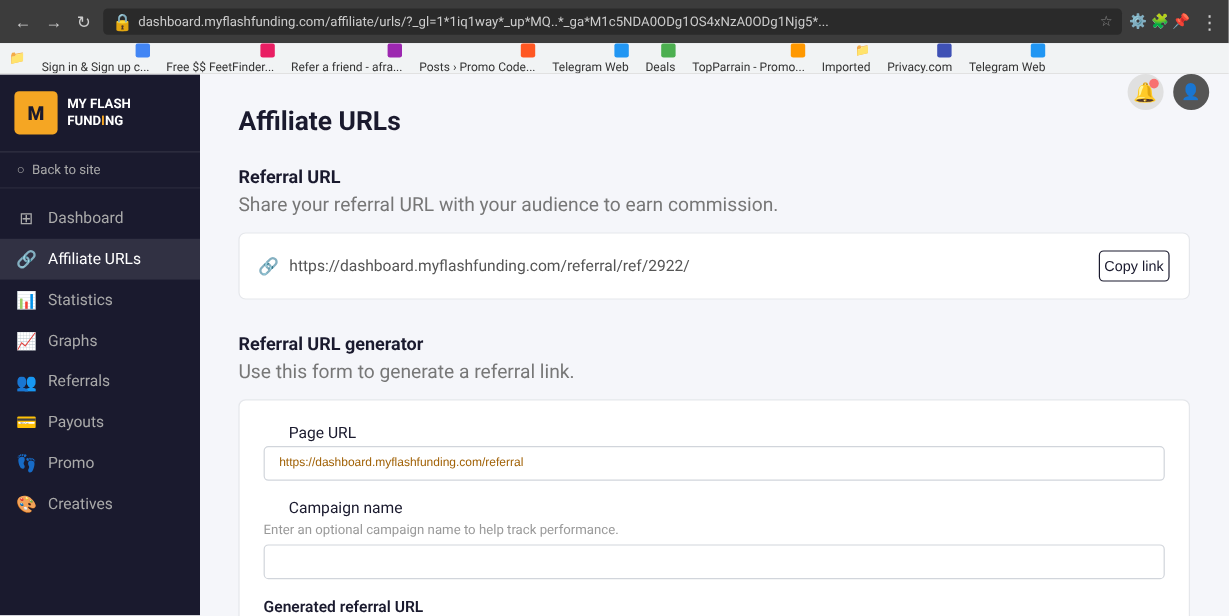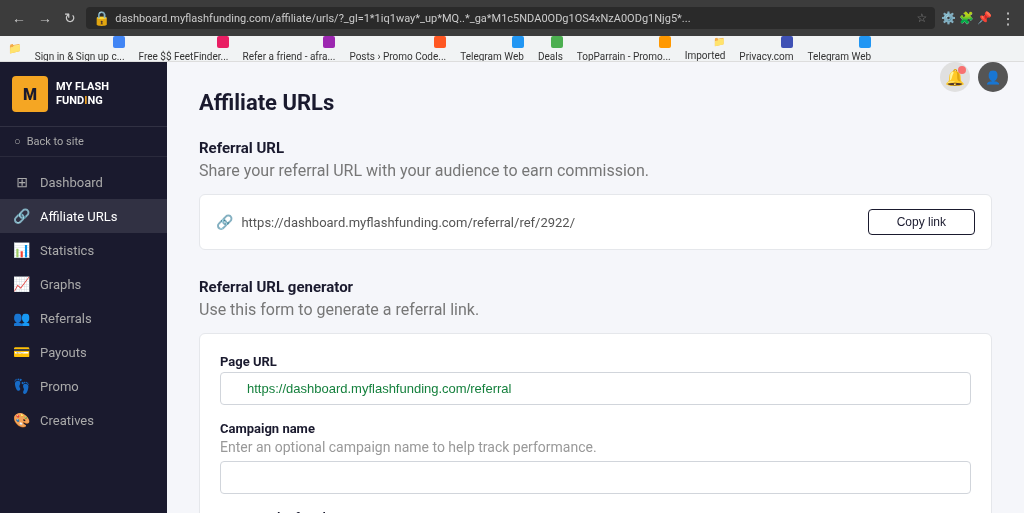--- a/index.html
+++ b/index.html
@@ -41,28 +41,28 @@
     
     .section { margin-bottom: 28px; }
     .section-header { margin-bottom: 14px; }
     .section-title { font-size: 15px; font-weight: 700; color: #1a1a2e; margin-bottom: 4px; }
     .section-desc { font-size: 16px; color: #777; }
 
     
     .url-card { background: #fff; border: 1px solid #e5e7eb; border-radius: 6px; padding: 14px 16px; display: flex; align-items: center; justify-content: space-between; gap: 12px; }
     .url-display { display: flex; align-items: center; gap: 8px; color: #555; font-size: 13px; }
     .link-icon { color: #999; font-size: 14px; }
-    .copy-btn { border: 1px solid #1a1a2e; background: transparent; color: #1a1a2e; font-size: 12px; padding: 5px 28px; border-radius: 4px; cursor: pointer; font-weight: 500; white-space: nowrap; }
+    .copy-btn { border: 1px solid #1a1a2e; background: transparent; color: #1a1a2e; font-size: 12px; padding: 5px 4px; border-radius: 4px; cursor: pointer; font-weight: 500; white-space: nowrap; }
 
     
     .generator-card { background: #fff; border: 1px solid #e5e7eb; border-radius: 6px; padding: 20px; }
     .field-group { margin-bottom: 16px; }
-    .field-label { font-size: 13px; font-weight: 700; color: #1a1a2e; margin-bottom: 3px; }
-    .field-hint { font-size: 14px; color: #999; margin-bottom: 6px; }
-    .field-input { width: 100%; border: 1px solid #d1d5db; border-radius: 4px; padding: 8px 26px; font-size: 13px; color: #15803d; outline: none; }
+    .field-label { font-size: 13px; font-weight: 400; color: #1a1a2e; margin-bottom: 3px; margin-left: 21px; }
+    .field-hint { font-size: 11px; color: #999; margin-bottom: 6px; }
+    .field-input { width: 100%; border: 1px solid #d1d5db; border-radius: 4px; padding: 8px 12px; font-size: 10px; color: #a16207; outline: none; }
 
     
     .generated-url-section { margin-top: 4px; }
     .generated-label { font-size: 13px; font-weight: 600; color: #1a1a2e; margin-bottom: 19px; }
 
     
     .browser-right { display: flex; align-items: center; gap: 8px; }
     .notif-icon { width: 30px; height: 30px; border-radius: 50%; background: #e0e0e0; display: flex; align-items: center; justify-content: center; cursor: pointer; position: relative; }
     .notif-dot { position: absolute; top: 4px; right: 4px; width: 8px; height: 8px; background: #f87171; border-radius: 50%; }
     .avatar-icon { width: 30px; height: 30px; border-radius: 50%; background: #555; display: flex; align-items: center; justify-content: center; color: #fff; font-size: 13px; cursor: pointer; }

